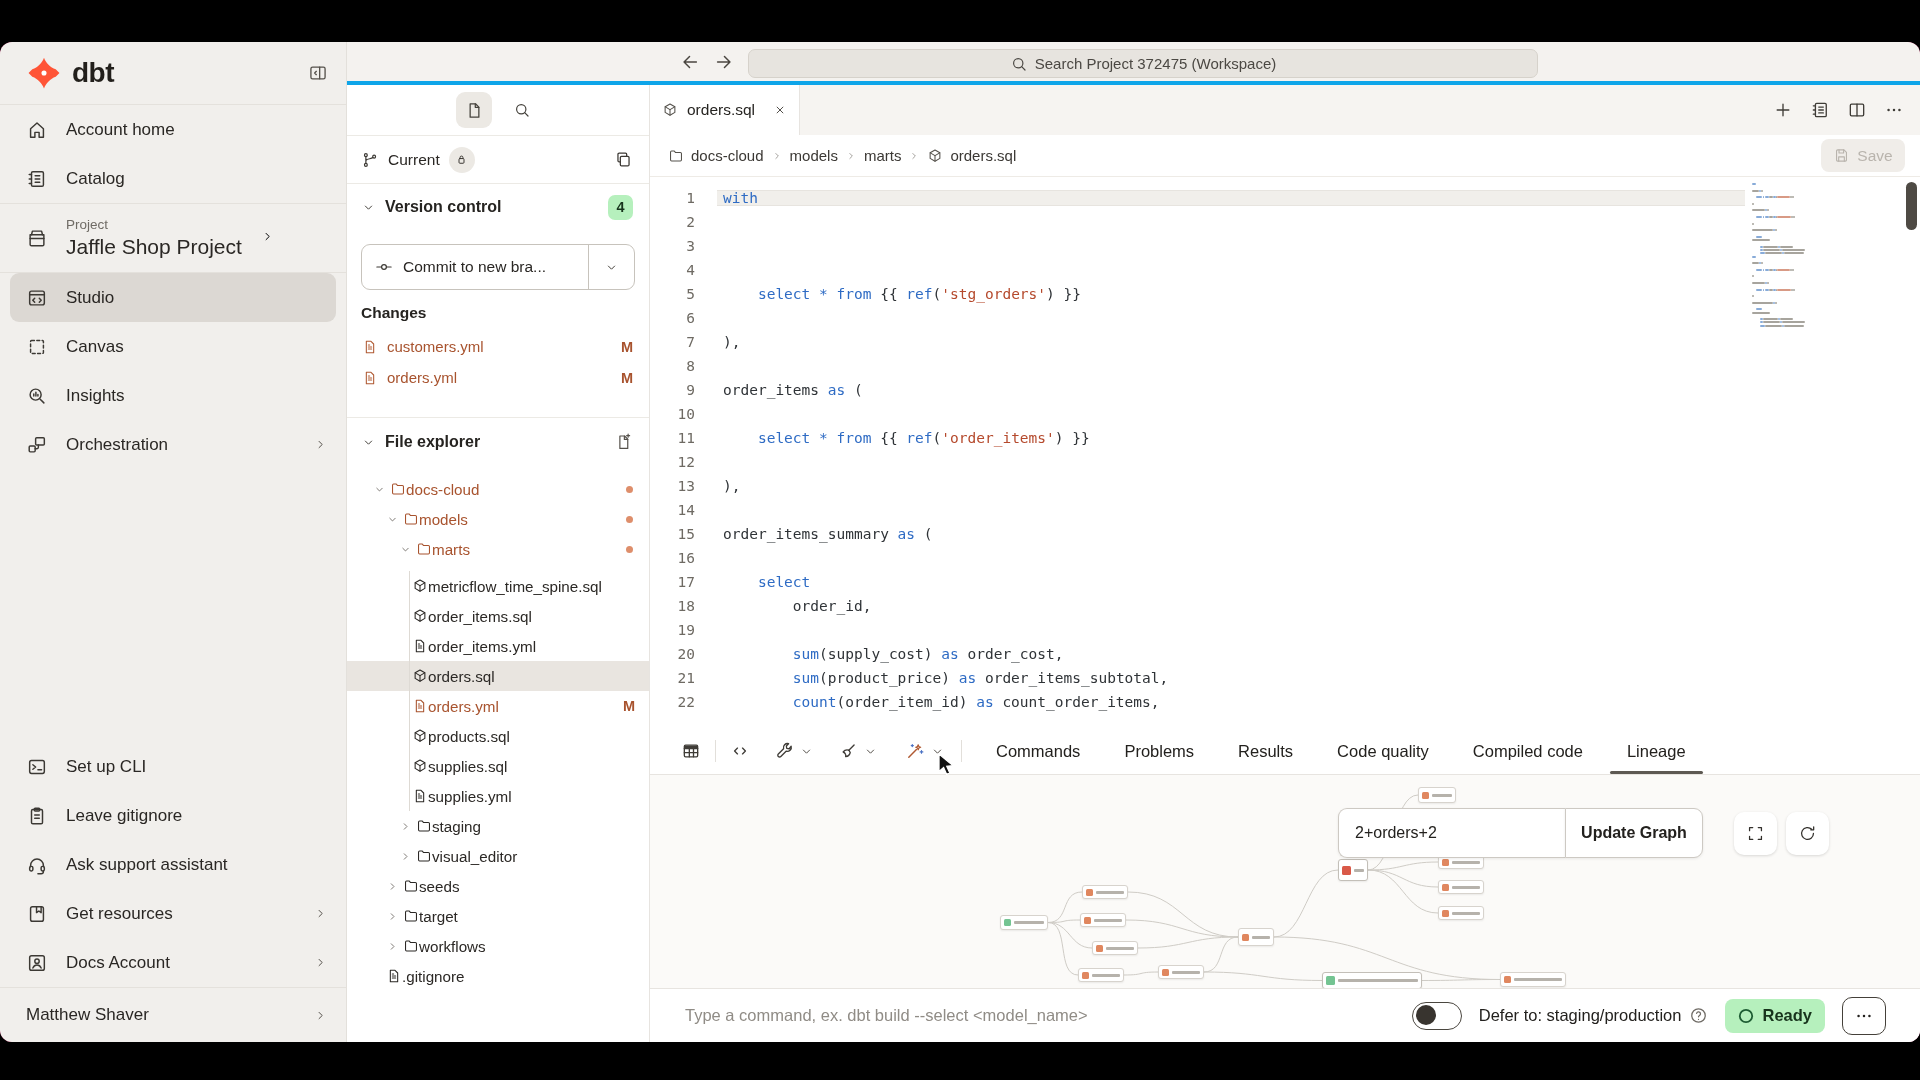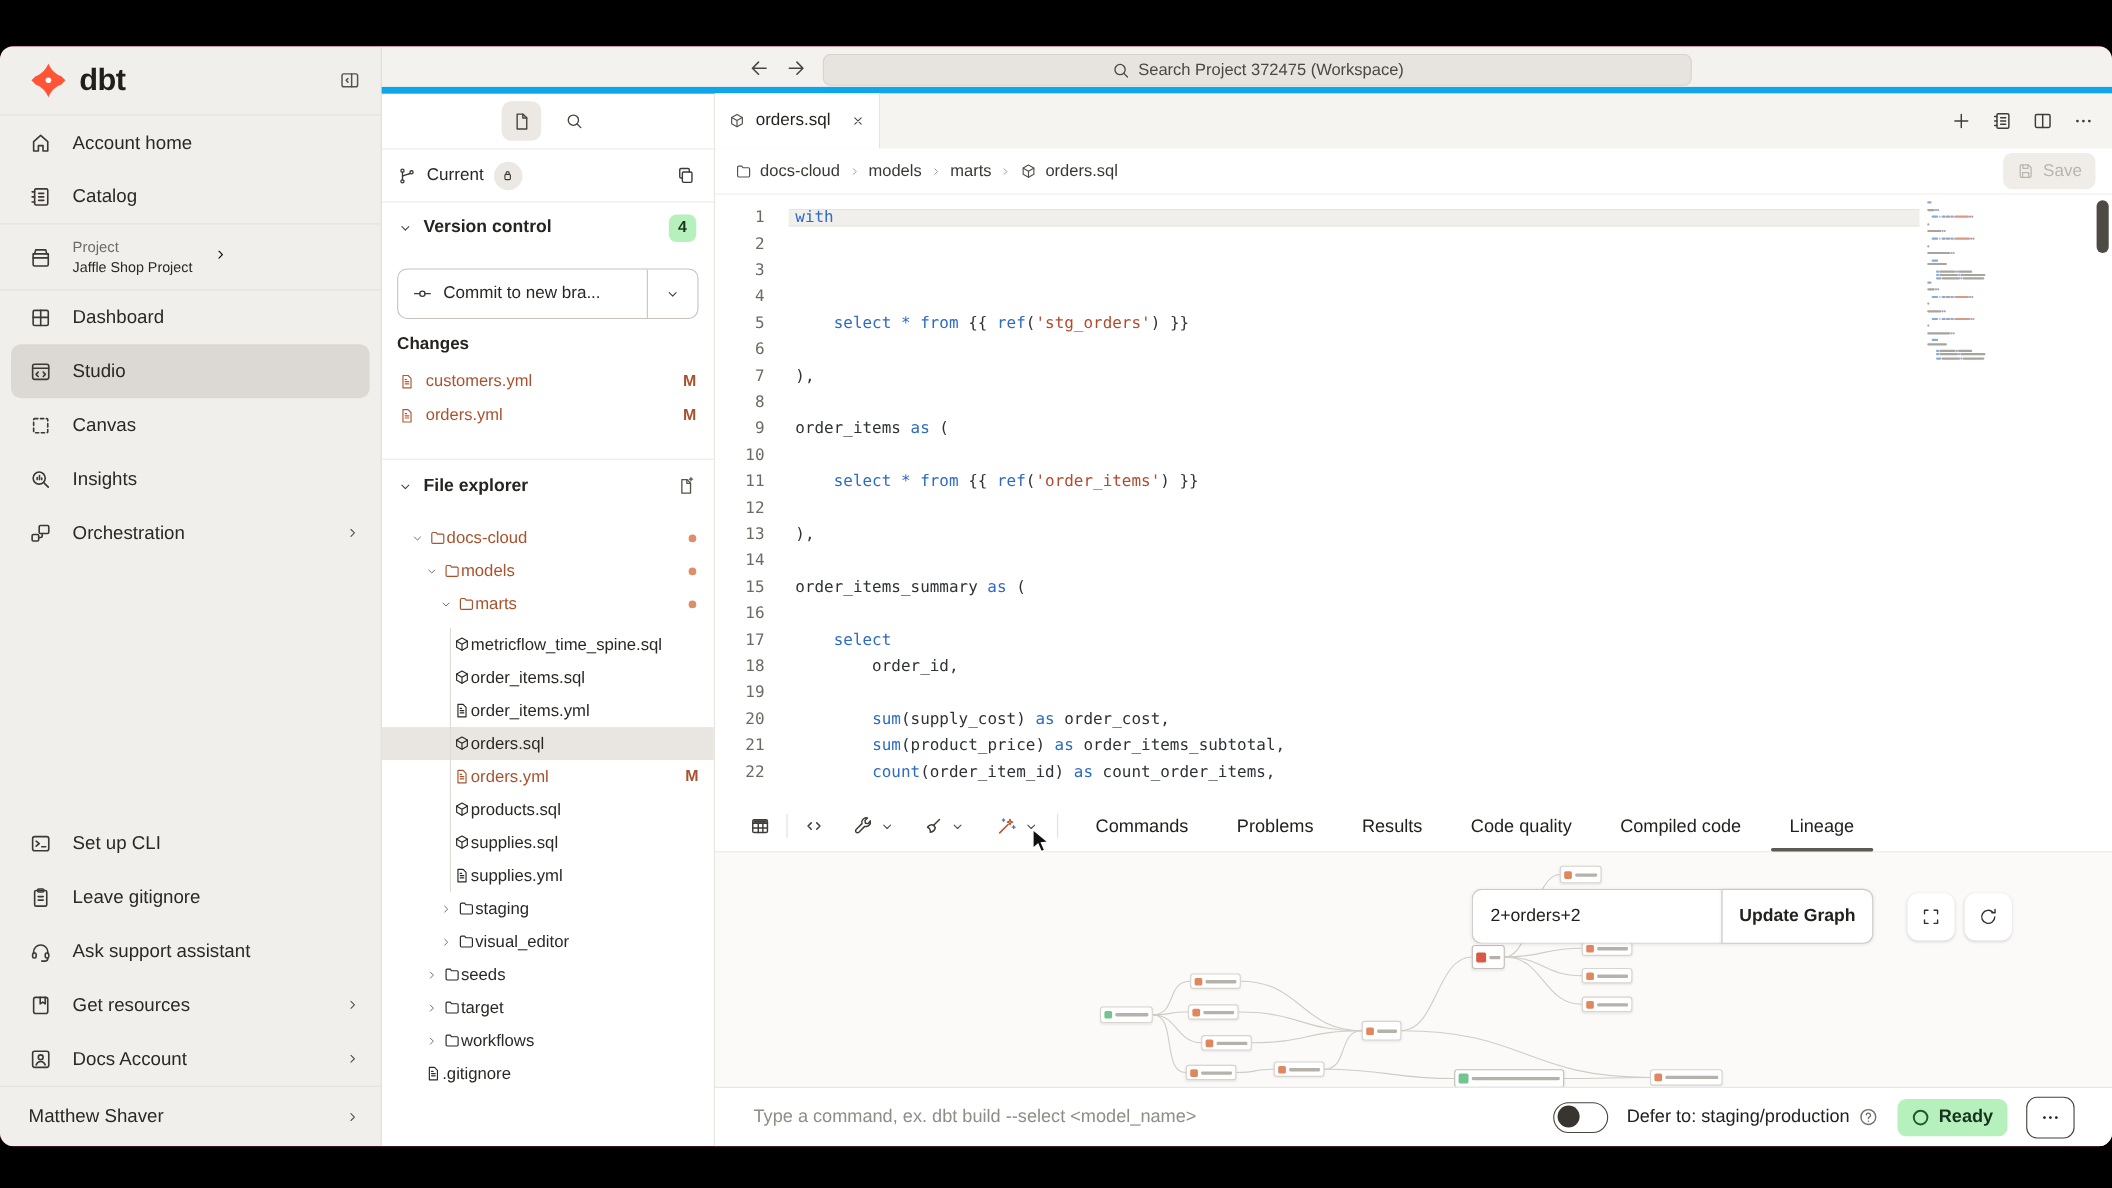--- a/index.html
+++ b/index.html
@@ -14,28 +14,28 @@
   .brand-name{font-size:28px;font-weight:800;color:#221f1b;margin-left:10px;letter-spacing:-.5px}
   .collapse{margin-left:auto;color:#55514b}
   .side-sep{height:1px;background:#e4e1dc;flex:none}
   .side-item{height:49px;flex:none;display:flex;align-items:center;gap:18px;padding:0 18px 0 26px;font-size:17px;color:#2a2724;cursor:default}
   .side-item .icon{display:flex;color:#3c3934}
   .side-item.active{background:#dcd8d3;border-radius:9px;margin:0 10px;padding:0 8px 0 16px}
   .side-item .chev{margin-left:auto;color:#55514b;display:flex}
   .project-row{display:flex;align-items:center;gap:18px;padding:13px 18px 13px 26px}
   .project-row .icon{display:flex;color:#3c3934}
   .eyebrow{font-size:13.5px;color:#6f6b65;margin-bottom:3px}
-  .pname{font-size:13px;color:#2a2724}
+  .pname{font-size:21px;color:#2a2724}
   .sb-spacer{flex:1}
   .user-row{height:54px;flex:none;display:flex;align-items:center;padding:0 18px 0 26px;font-size:17px;color:#2a2724}
   .user-row .chev{margin-left:auto;color:#55514b;display:flex}
 
   
   .rightcol{flex:1;display:flex;flex-direction:column;min-width:0}
-  .chrome{height:43px;flex:none;position:relative;background:#f4f2ef;border-bottom:6px solid #0ea5e9}
+  .chrome{height:43px;flex:none;position:relative;background:#f4f2ef;border-bottom:4px solid #0ea5e9}
   .nav-arrow{position:absolute;top:9px;width:24px;height:24px;color:#4a4640}
   .searchbar{position:absolute;left:401px;top:7px;width:790px;height:29px;background:#e7e4df;border:1px solid #d6d2cb;border-radius:7px;display:flex;align-items:center;justify-content:center;gap:7px;font-size:15px;color:#4b4843}
   .searchbar .icon{display:flex;color:#4b4843}
   .content{flex:1;display:flex;min-height:0}
 
   
   .panel2{width:303px;flex:none;background:#fff;border-right:1px solid #e7e4e0;display:flex;flex-direction:column;overflow:hidden}
   .p2-toolbar{height:50px;flex:none;display:flex;align-items:center;justify-content:center;gap:12px}
   .iconbtn{width:36px;height:36px;display:flex;align-items:center;justify-content:center;border-radius:9px;color:#45423c}
   .iconbtn.lit{background:#ece9e4}
@@ -190,30 +190,20 @@
         <div>
           <div class="eyebrow">Project</div>
           <div class="pname">Jaffle Shop Project</div>
         </div>
         <span class="chev"><svg width="15" height="15" viewBox="0 0 24 24" fill="none" stroke="currentColor" stroke-width="1.6" stroke-linecap="round" stroke-linejoin="round">
               <path d="m9.7 7 5 5-5 5"></path>
             </svg></span>
       </div>
       <div class="side-sep"></div>
       <nav id="nav-main">
-          <div class="side-item">
-    <span class="icon">
-              <svg width="22" height="22" viewBox="0 0 24 24" fill="none" stroke="currentColor" stroke-width="1.6" stroke-linecap="round" stroke-linejoin="round">
-                <rect x="4.5" y="4.5" width="15" height="15" rx="1.5"></rect>
-                <path d="M12 4.5v7M4.5 11.5h15M12 11.5v8"></path>
-              </svg>
-            </span>
-    <span>Dashboard</span>
-
-  </div>
           <div class="side-item active">
     <span class="icon">
               <svg width="22" height="22" viewBox="0 0 24 24" fill="none" stroke="currentColor" stroke-width="1.6" stroke-linecap="round" stroke-linejoin="round">
                 <rect x="4" y="4.5" width="16" height="15" rx="2"></rect>
                 <path d="M4 8.5h16"></path>
                 <path d="m9.5 12.3-2.1 2.2 2.1 2.2m5-4.4 2.1 2.2-2.1 2.2"></path>
               </svg>
             </span>
     <span>Studio</span>
 

